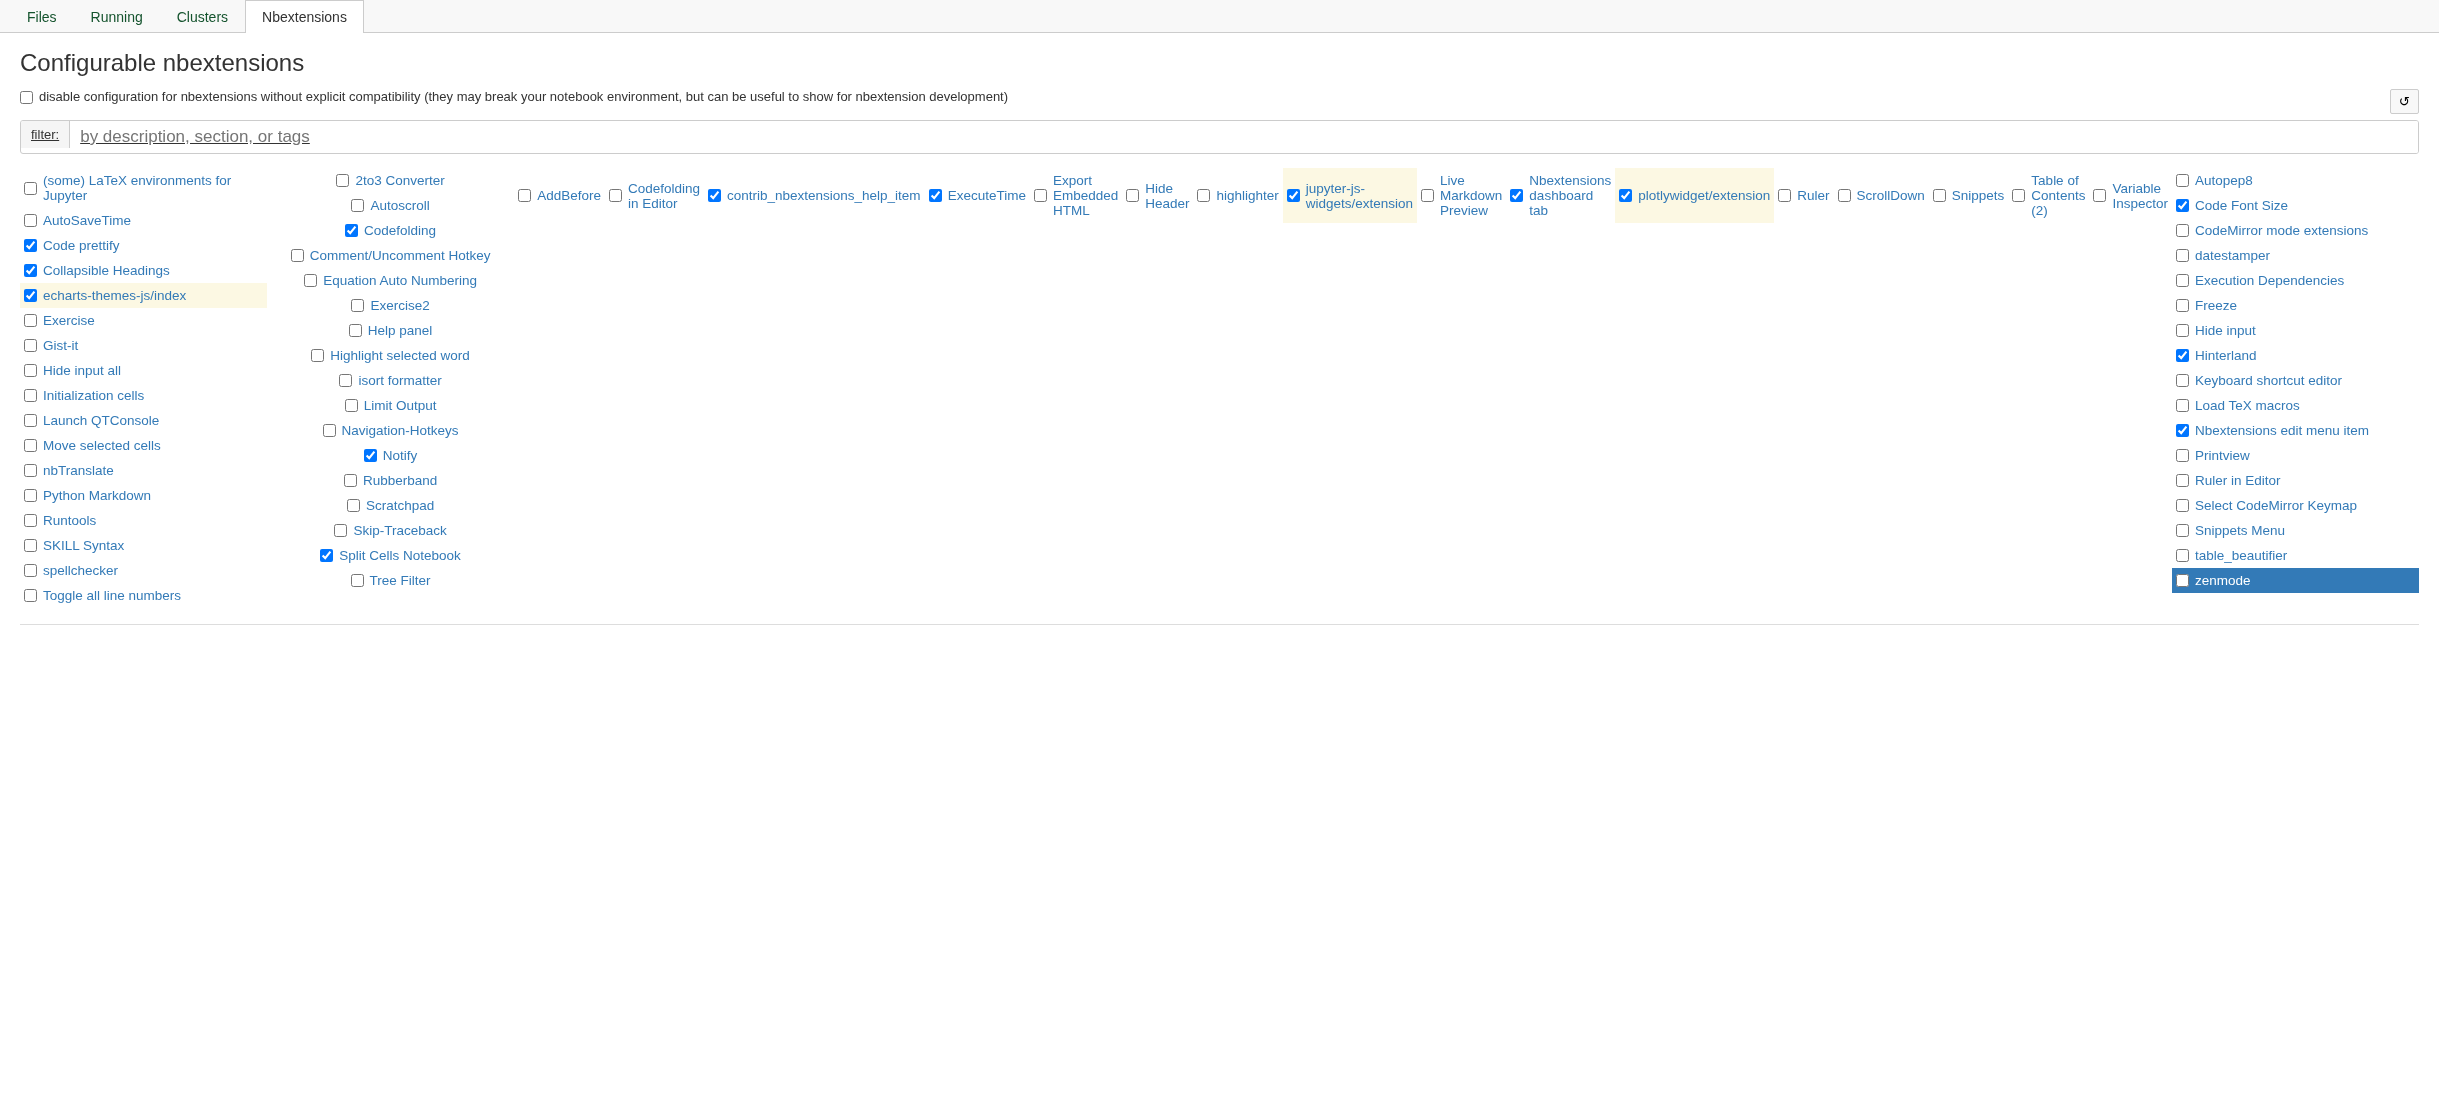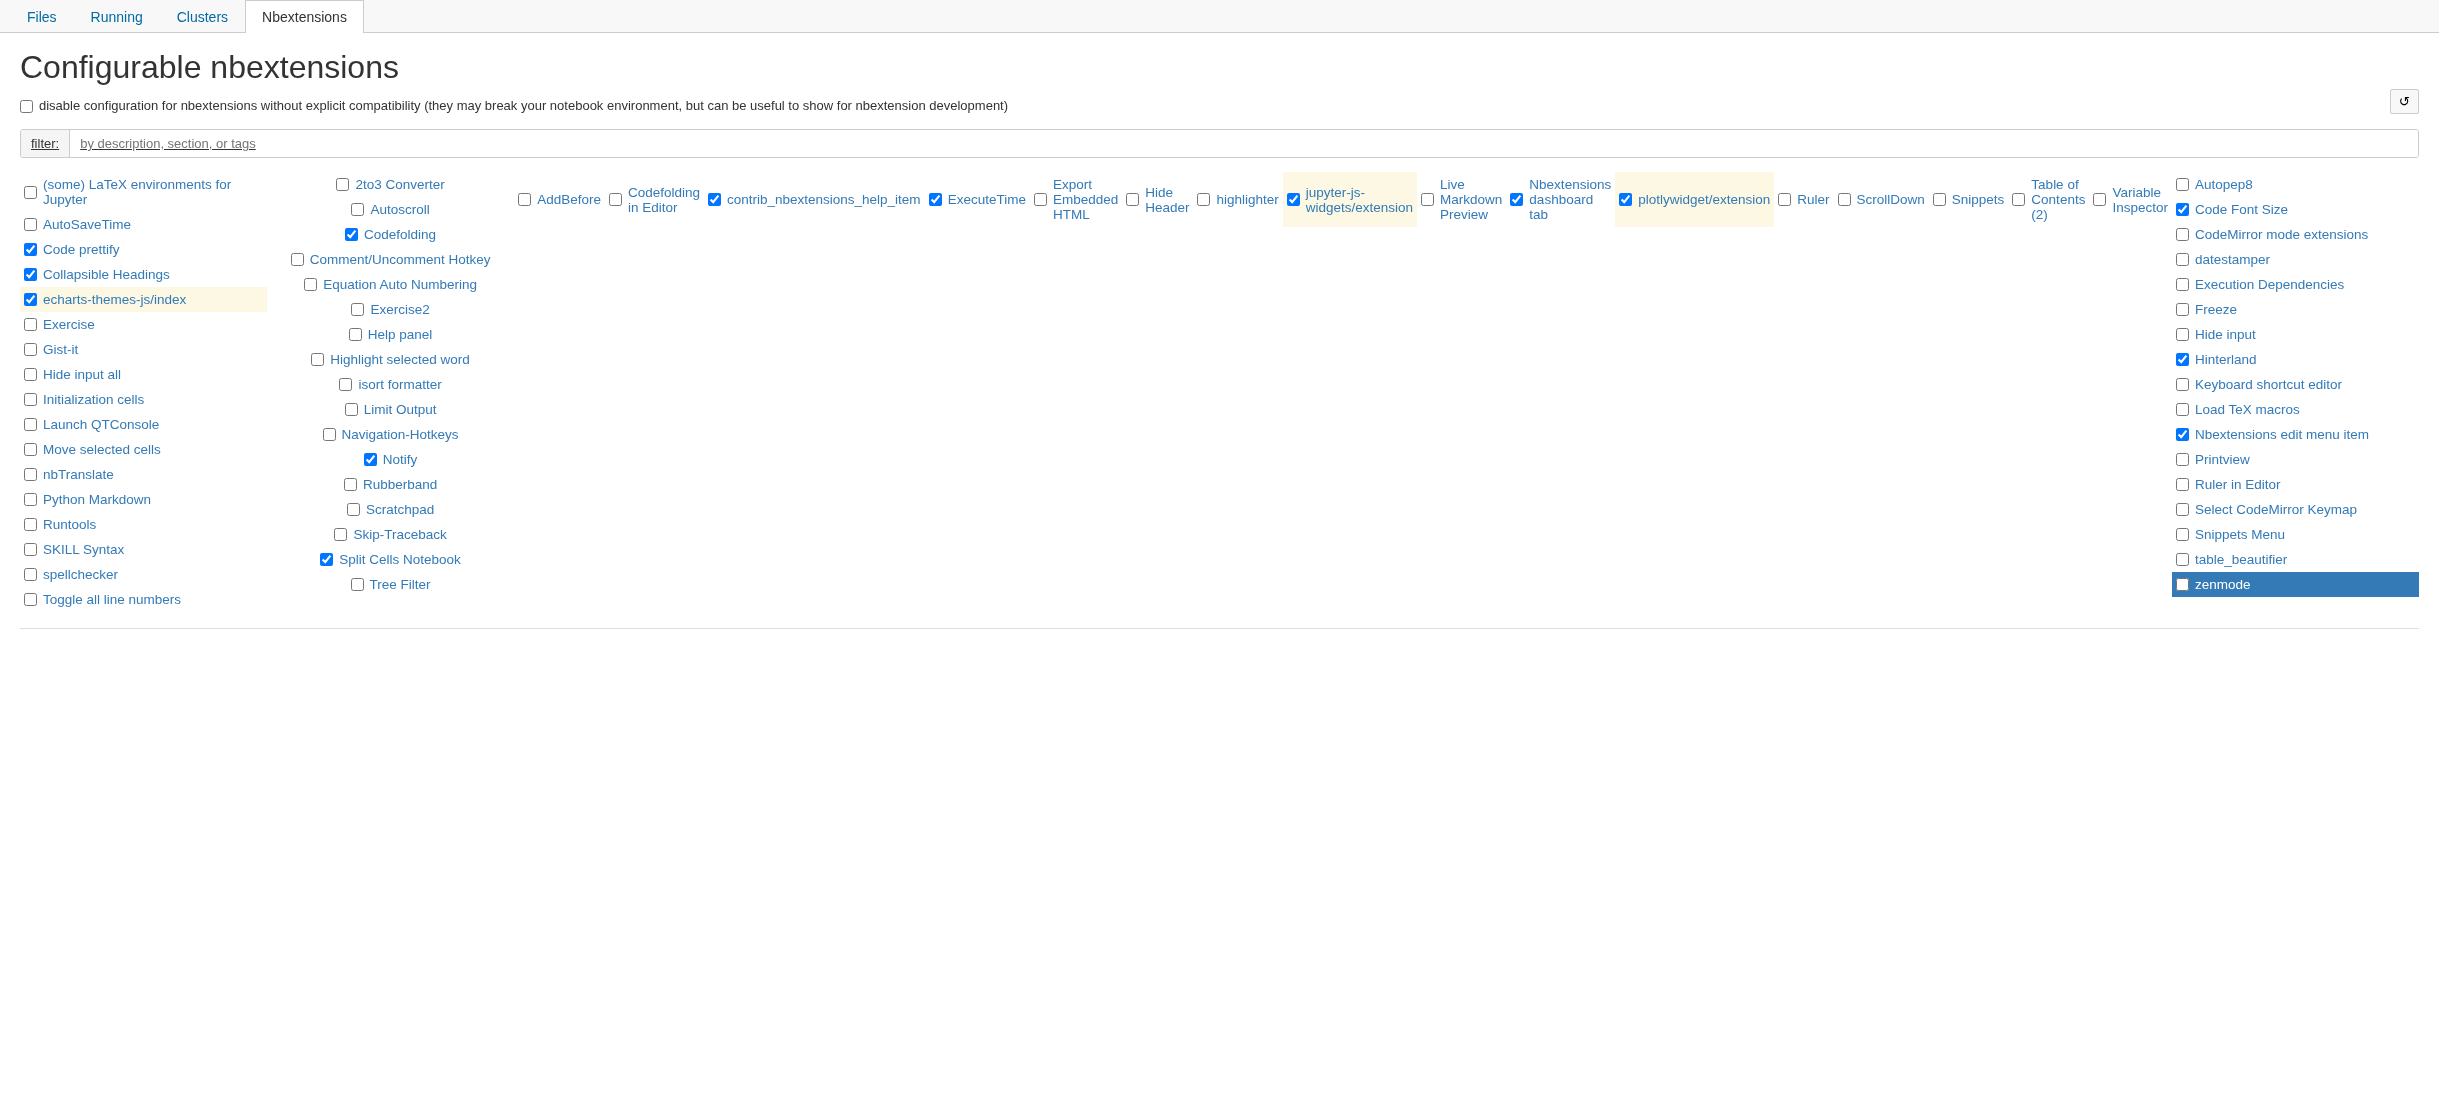--- a/index.html
+++ b/index.html
@@ -7,38 +7,38 @@
     
     .tabs-bar {
       display: flex;
       border-bottom: 1px solid #ccc;
       padding: 0 10px;
       background: #f8f8f8;
     }
     .tab {
       padding: 8px 16px;
       cursor: pointer;
-      color: #0369a1;
+      color: #14532d;
       border: 1px solid transparent;
       border-bottom: none;
       margin-bottom: -1px;
       background: transparent;
     }
     .tab.active {
       background: #fff;
       border-color: #ccc;
       color: #333;
     }
     
     .content {
       padding: 16px 20px;
     }
     
     .page-title {
-      font-size: 32px;
+      font-size: 24px;
       font-weight: normal;
       margin-bottom: 12px;
     }
     
     .compat-row {
       display: flex;
       align-items: flex-start;
       margin-bottom: 16px;
       font-size: 13px;
     }
@@ -61,21 +61,21 @@
       padding: 6px 10px;
       background: #f5f5f5;
       border-right: 1px solid #ccc;
       font-size: 13px;
       white-space: nowrap;
     }
     .filter-input {
       border: none;
       outline: none;
       padding: 6px 10px;
-      font-size: 13px;
+      font-size: 17px;
       flex: 1;
       color: #999;
     }
     
     .extensions-grid {
       display: grid;
       grid-template-columns: repeat(4, 1fr);
       gap: 0;
     }
     

